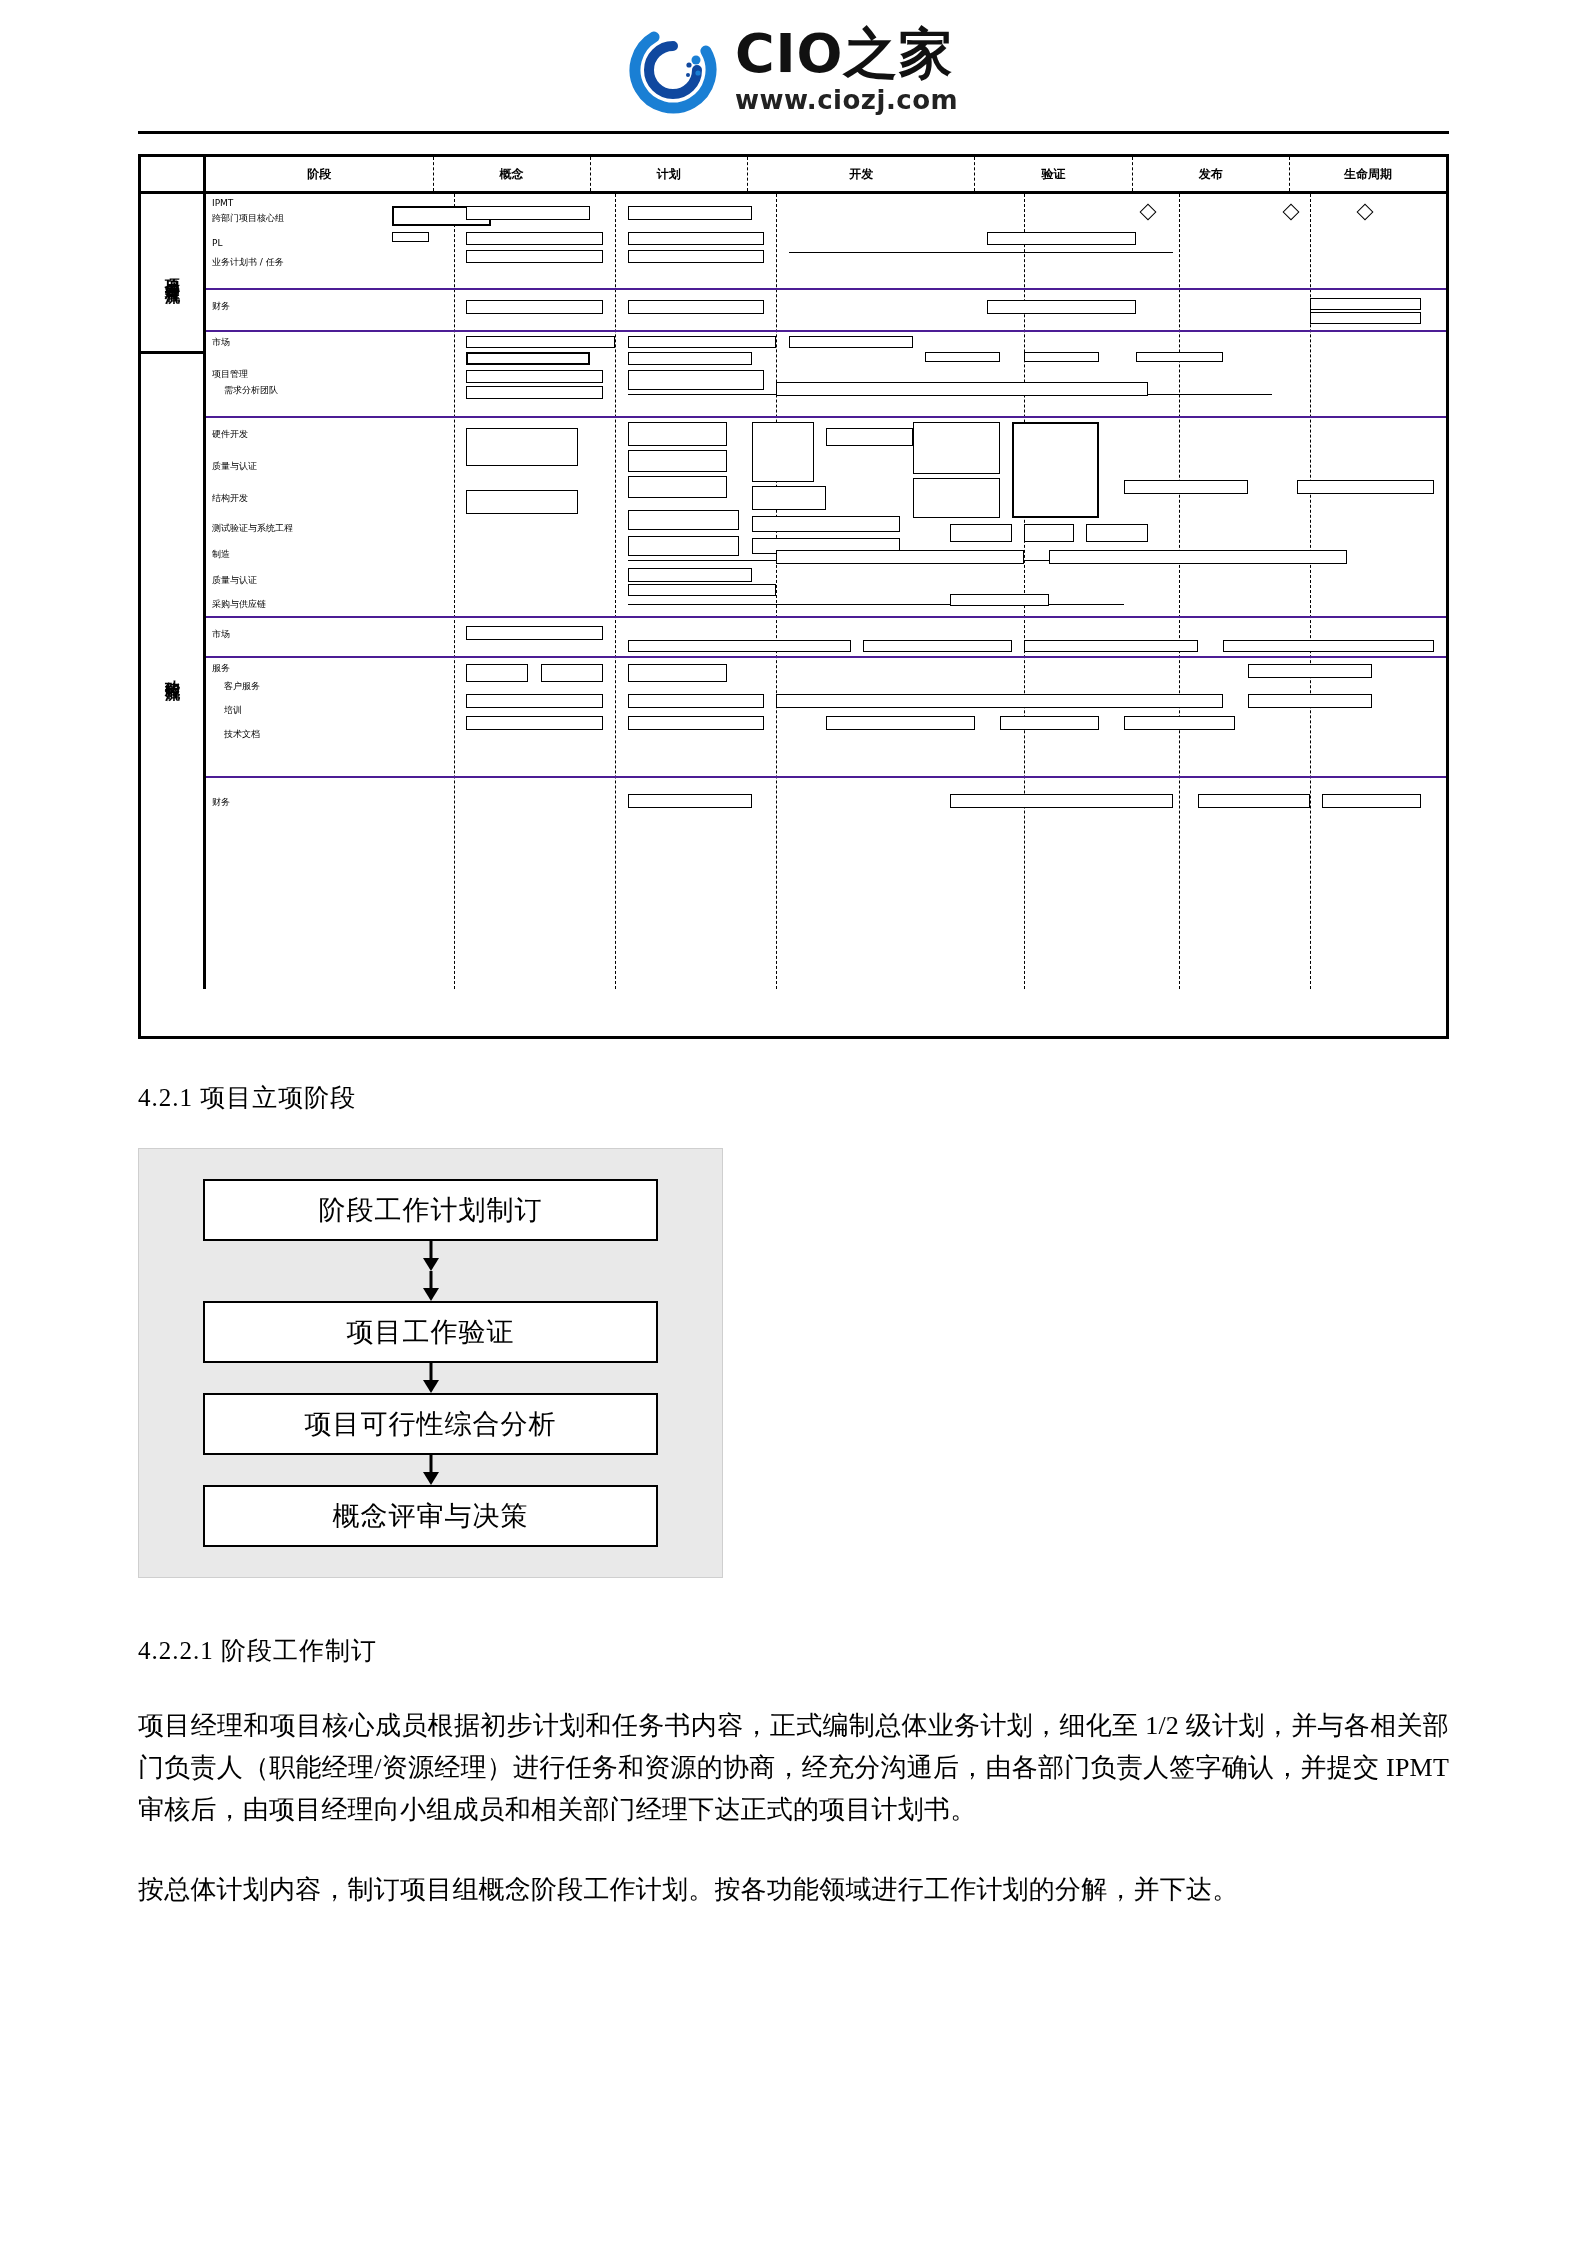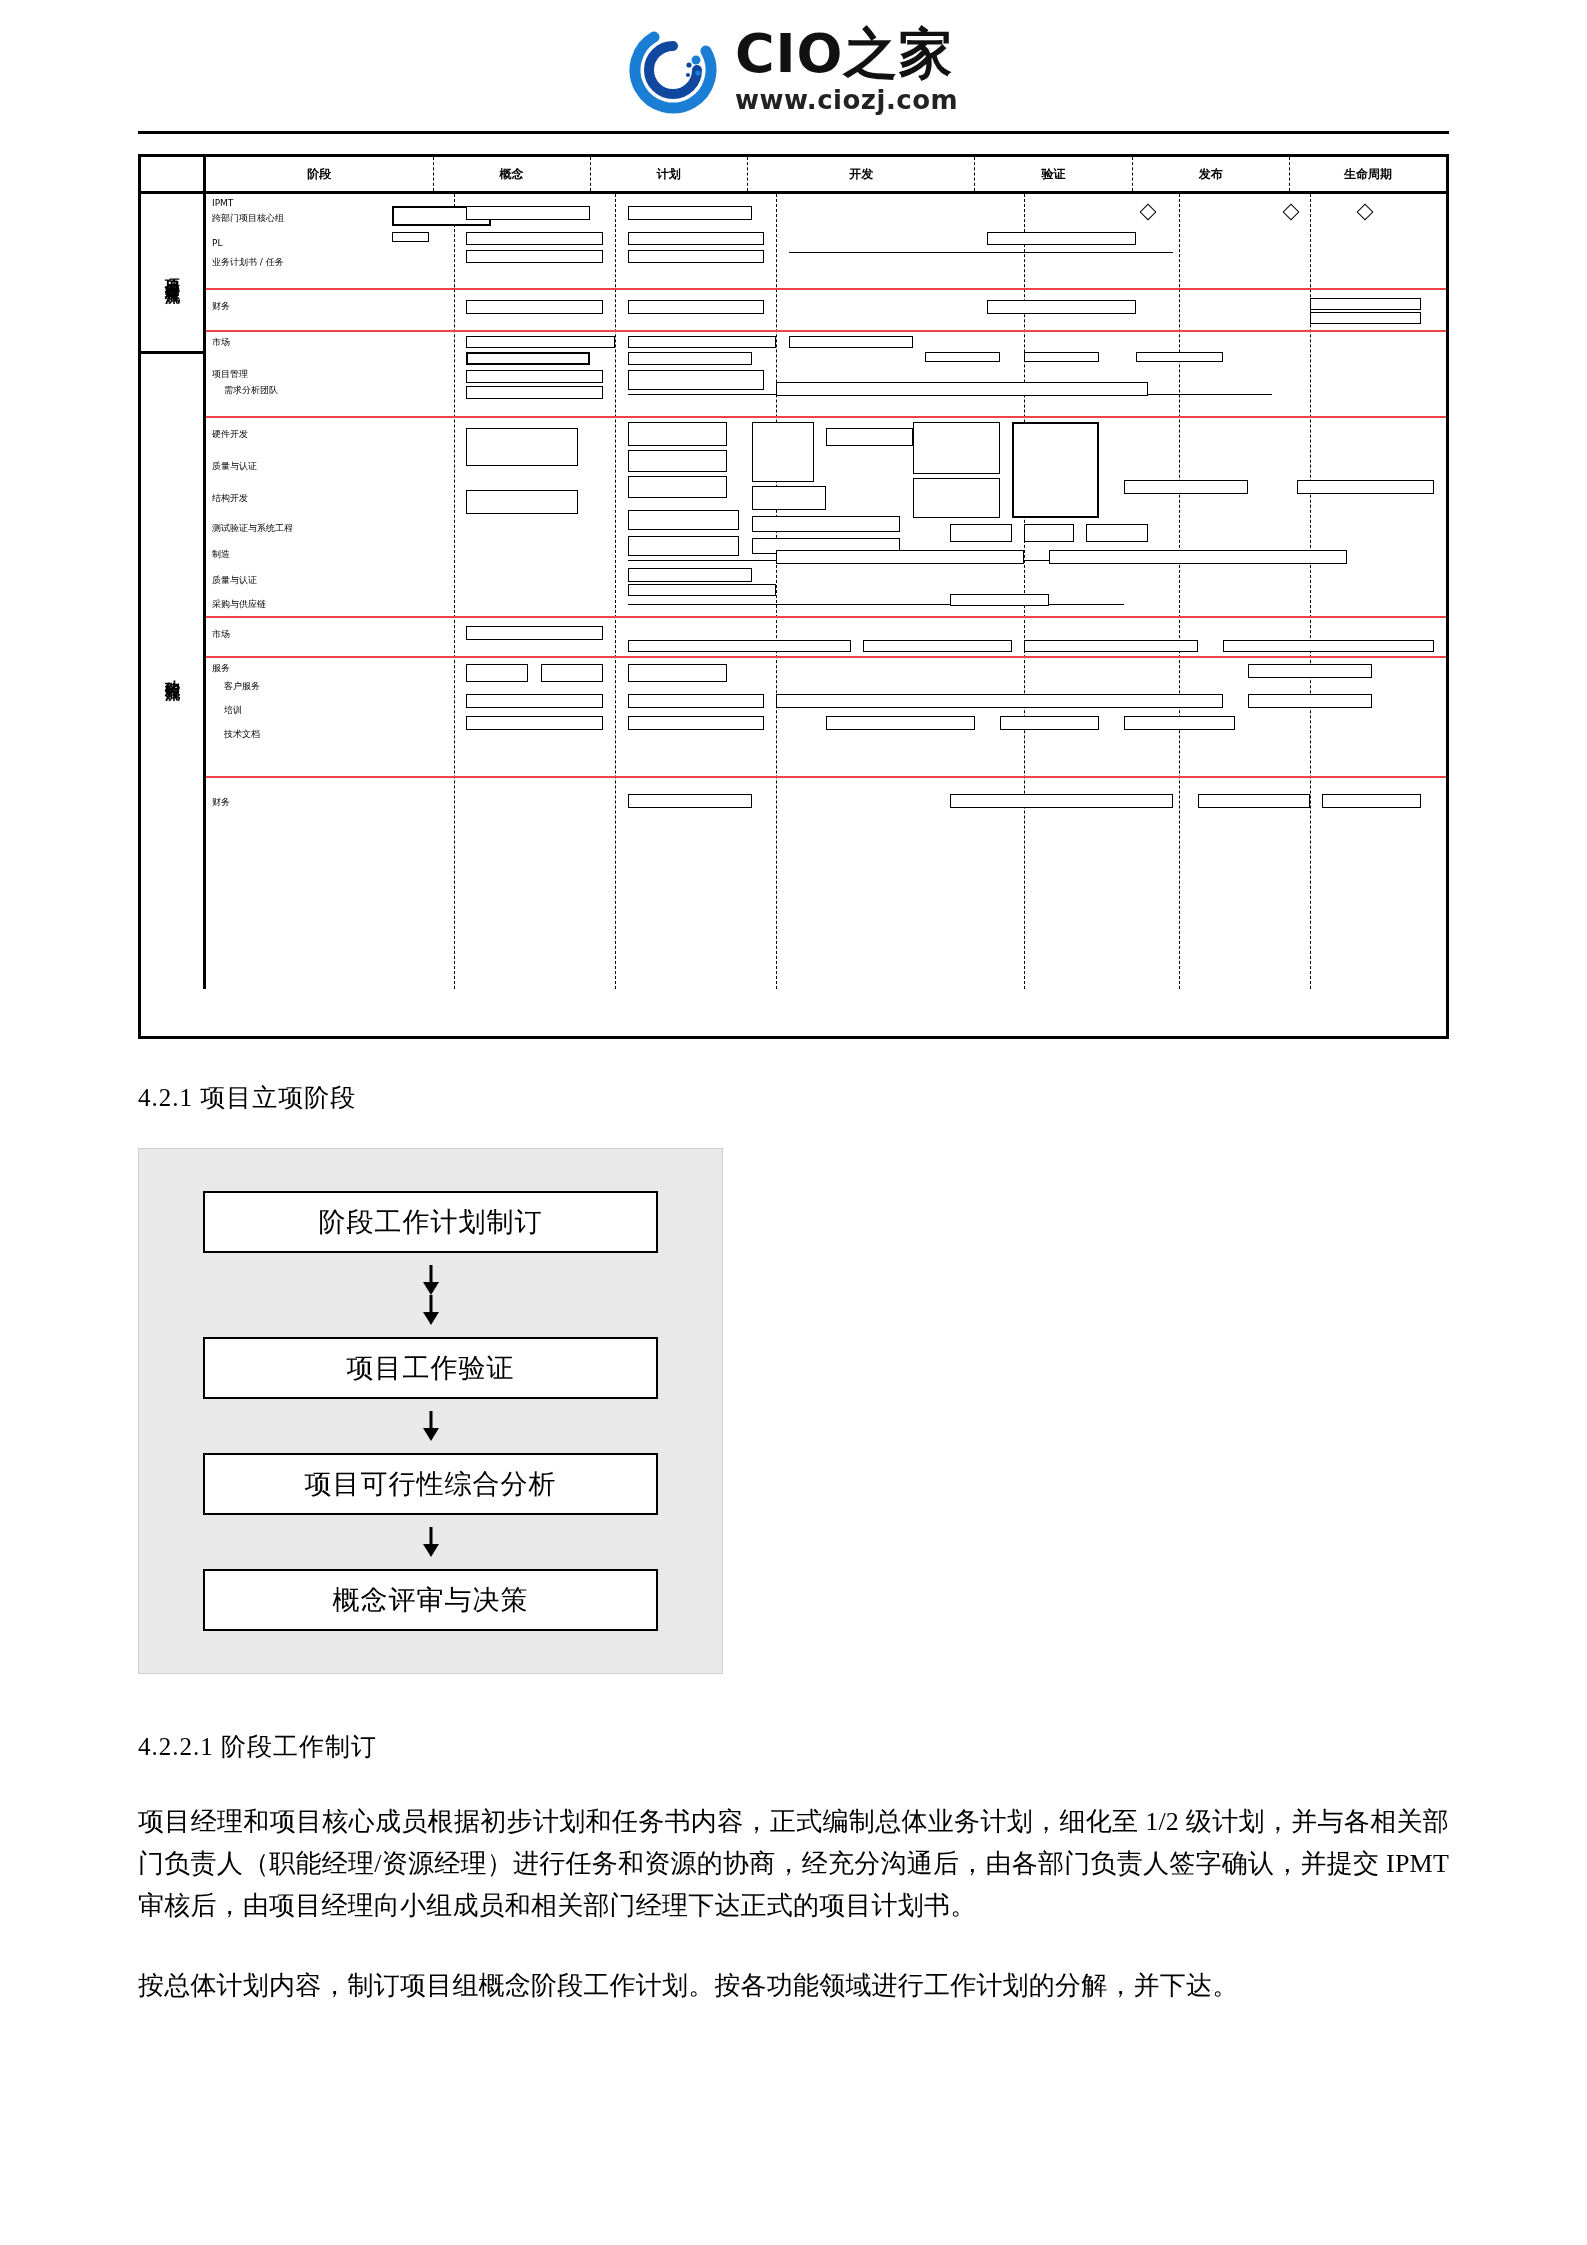--- a/index.html
+++ b/index.html
@@ -91,21 +91,21 @@
     font-family:"DejaVu Sans","Liberation Sans",sans-serif;
     font-size:15px;font-weight:700;
     writing-mode:vertical-rl;text-orientation:upright;
     letter-spacing:2px;filter:blur(.35px);
     box-sizing:border-box;
   }
   .side-cell.pm{height:160px;border-bottom:3px solid #000;}
   .side-cell.fn{flex:1;}
 
   .swim{flex:1;position:relative;}
-  .swim-row{border-bottom:2px solid #ef4444;position:relative;box-sizing:border-box;}
+  .swim-row{border-bottom:2px solid #4c1d95;position:relative;box-sizing:border-box;}
   .swim-row:last-child{border-bottom:none;}
   .vline{position:absolute;top:0;bottom:0;width:0;border-left:1px dashed #000;}
 
   .rlab{
     position:absolute;left:6px;font-family:"DejaVu Sans","Liberation Sans",sans-serif;
     font-size:9px;filter:blur(.45px);white-space:nowrap;
   }
   .nd{
     position:absolute;border:1.5px solid #000;background:#fff;
     font-family:"DejaVu Sans","Liberation Sans",sans-serif;
@@ -126,21 +126,21 @@
 
   .flow-figure{
     margin:34px 138px 0 138px;
     width:585px;
     background:#e9e9e9;
     border:1px solid #cfcfcf;
     padding:30px 0;
     box-sizing:border-box;
   }
   .flow-box{
-    width:455px;margin:12px auto;
+    width:455px;margin:0 auto;
     height:62px;
     background:#fff;border:2px solid #000;
     display:flex;align-items:center;justify-content:center;
     font-family:Liberation Sans, sans-serif;
     font-size:27px;letter-spacing:1px;
     box-sizing:border-box;
   }
   .flow-arrow{
     width:455px;margin:0 auto;height:30px;position:relative;
   }

